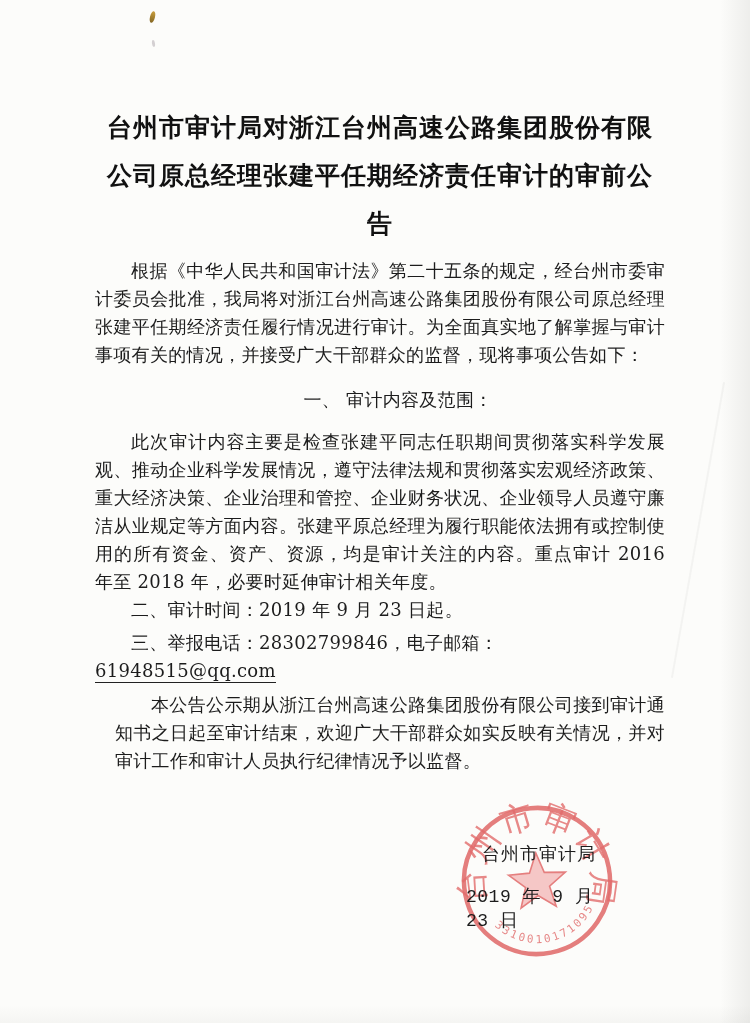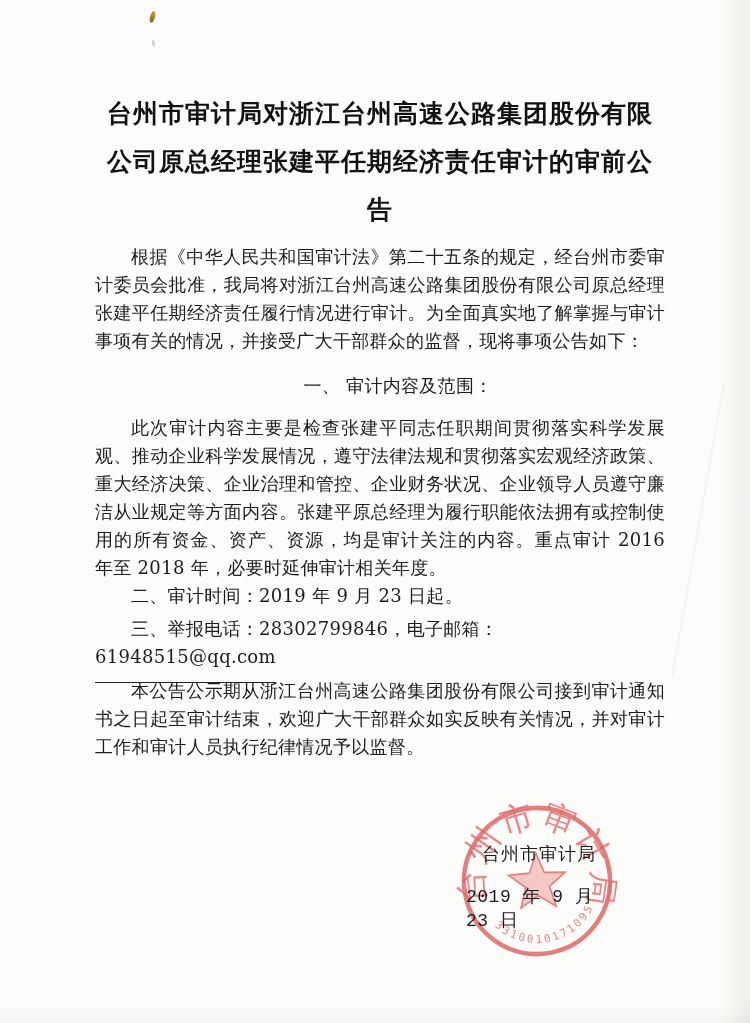--- a/index.html
+++ b/index.html
@@ -31,44 +31,44 @@
     position:absolute;left:150px;top:11px;width:5px;height:12px;
     border-radius:50%;
     background:linear-gradient(#c79a33,#7d5e18);
     transform:rotate(14deg);opacity:.95;
   }
   .speck2{
     position:absolute;left:152px;top:40px;width:3px;height:7px;
     border-radius:50%;background:#8a7d86;opacity:.35;transform:rotate(-8deg);
   }
   .content{
-    position:absolute;left:95px;top:2px;width:570px;
+    position:absolute;left:95px;top:16px;width:570px;
   }
   h1.doc-title{
     margin:88px 0 0 0;
     font-size:25px;line-height:48px;font-weight:700;
     text-align:center;letter-spacing:1px;
     color:#111;
   }
   p{
     margin:0;
     font-size:18px;line-height:28px;
     text-align:justify;
     text-indent:2em;
     letter-spacing:0.3px;
   }
   p.intro{margin-top:9px;}
   p.heading{margin-top:17px;text-align:center;}
   p.sec1body{margin-top:14px;}
   p.sec2{text-align:left;}
   p.sec3{margin-top:5px;text-align:left;}
-  p.closing{margin-top:6px;}
+  p.closing{margin-top:6px;margin-left:20px;}
   .email{
     text-decoration:none;border-bottom:1.5px solid #222;
-    padding-bottom:15px;
+    padding-bottom:1px;
   }
   .signature{
     position:absolute;left:466px;top:842px;width:160px;
     font-size:18px;line-height:24px;letter-spacing:1px;
     z-index:3;
   }
   .signature .issuer{margin-left:16px;}
   .signature .date{margin-top:19px;letter-spacing:0.5px;font-family:Liberation Mono, monospace;}
   .stamp{
     position:absolute;left:442px;top:786px;width:190px;height:190px;

